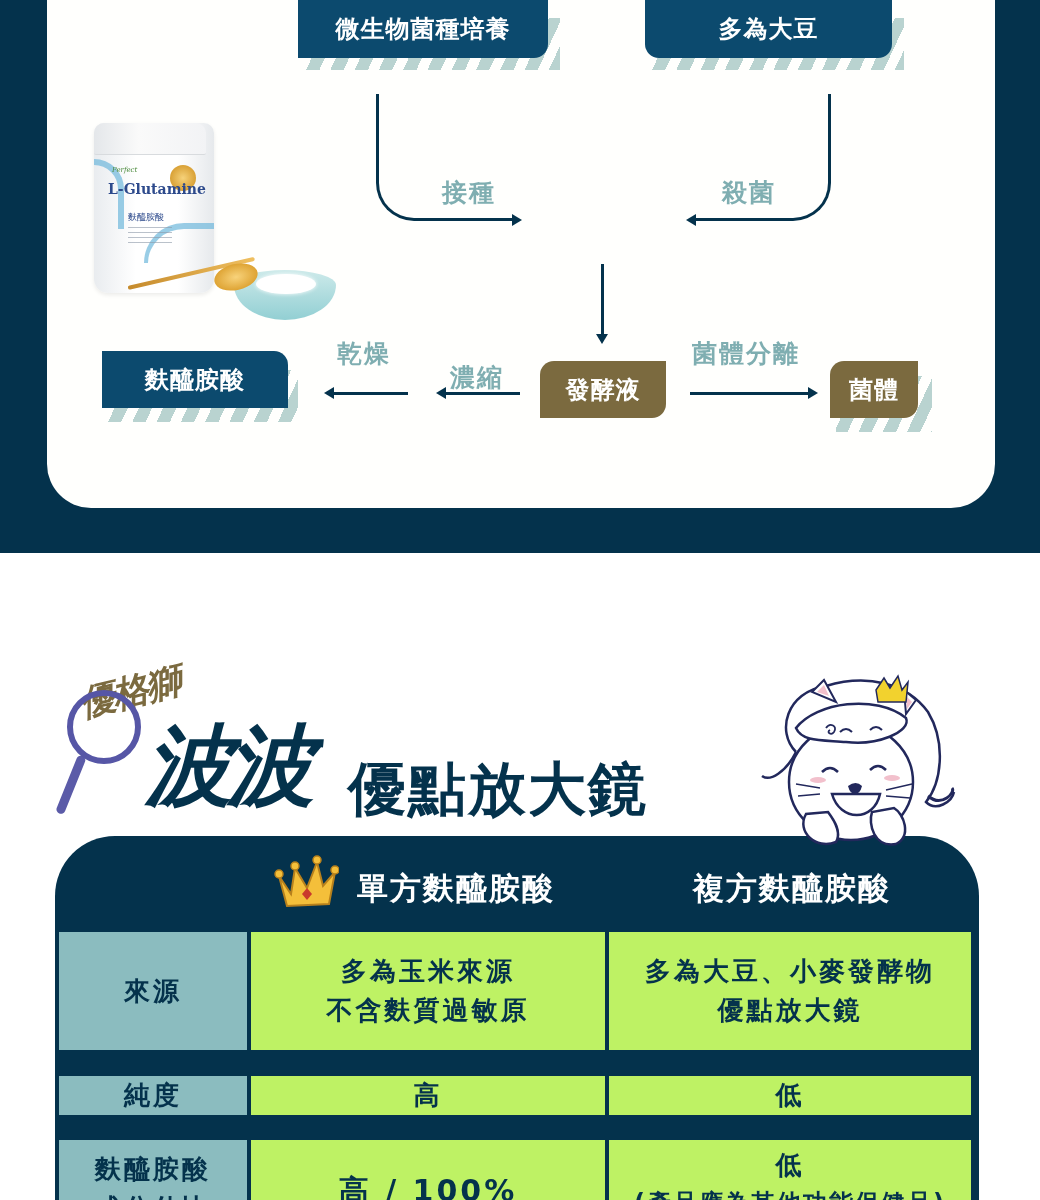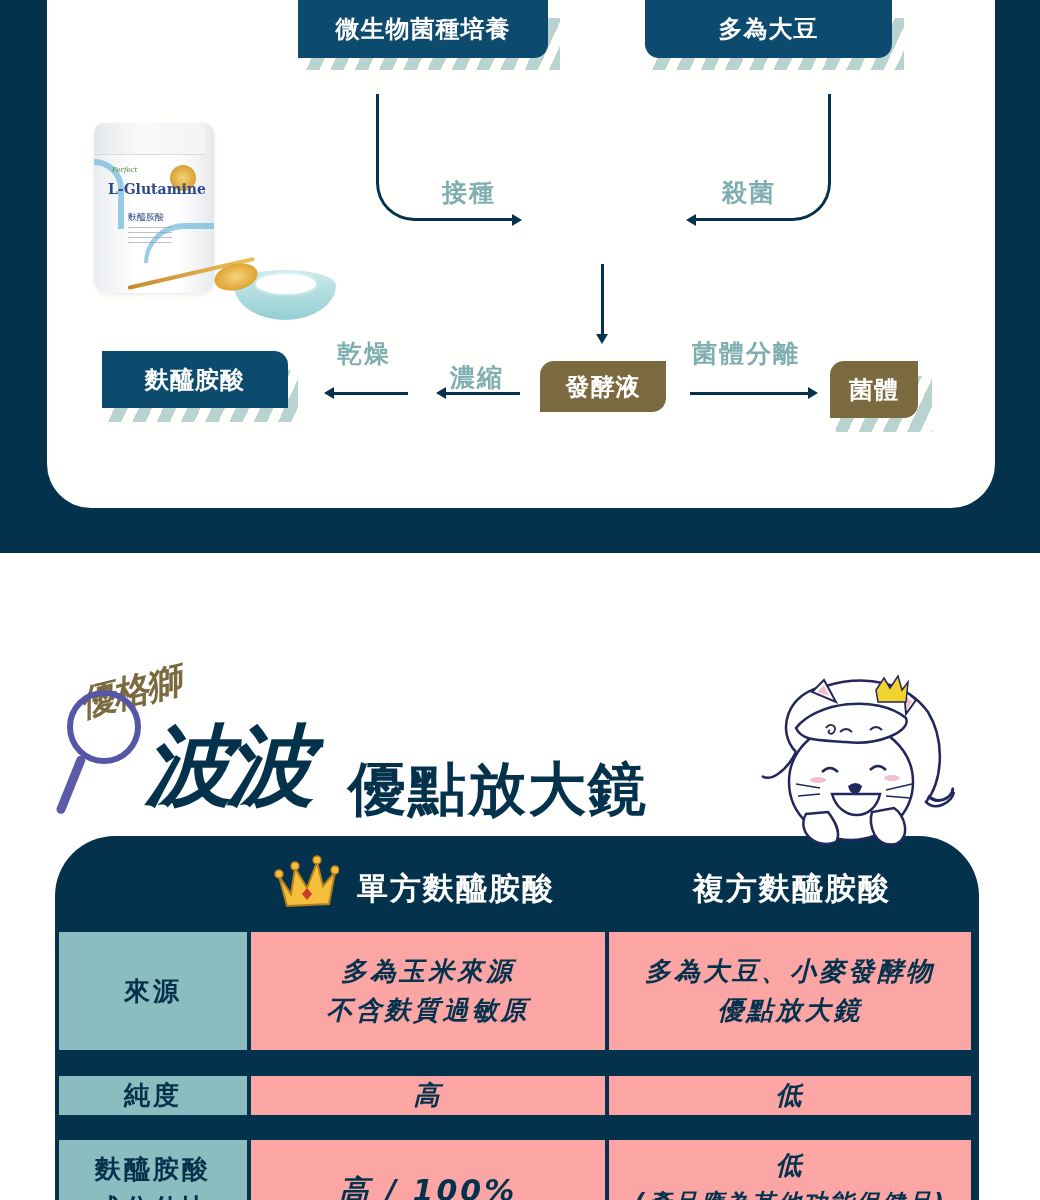--- a/index.html
+++ b/index.html
@@ -58,21 +58,21 @@
   .mascot { position: absolute; left: 756px; top: 672px; width: 200px; height: 186px; z-index: 4; }
 
   .table-wrap { position: absolute; left: 55px; top: 836px; width: 924px; height: 400px; background: #04324c; border-radius: 60px 60px 0 0; }
   .table-head-icon { position: absolute; left: 218px; top: 18px; width: 66px; height: 58px; }
   .th { position: absolute; top: 32px; color: #ffffff; font-weight: bold; font-size: 31px; letter-spacing: 2px; }
 
   .grid { position: absolute; left: 4px; top: 96px; width: 916px; }
   .row { position: absolute; left: 0; width: 916px; display: flex; }
   .cell { display: flex; flex-direction: column; align-items: center; justify-content: center; color: #04324c; font-weight: bold; font-size: 26px; letter-spacing: 3px; line-height: 1.5; text-align: center; }
   .cell.label { background: #8bbcbf; width: 188px; margin-right: 4px; }
-  .cell.val { background: #fca5a5; font-style: italic; }
+  .cell.val { background: #bef264; }
   .cell.v1 { width: 354px; margin-right: 4px; }
   .cell.v2 { width: 362px; }
   .cell .small { font-size: 24px; letter-spacing: 2px; }
 </style>
 </head>
 <body>
 
 <section class="flow-section">
   <div class="flow-card"></div>
 
@@ -91,21 +91,21 @@
   <div class="step-label" style="left:442px; top:176px;">接種</div>
 
   <div class="curve-r" style="left:694px; top:94px; width:137px; height:127px;"></div>
   <div class="arrow-l" style="left:686px; top:214px;"></div>
   <div class="step-label" style="left:722px; top:176px;">殺菌</div>
 
 
   <div class="line" style="left:601px; top:264px; width:3px; height:70px;"></div>
   <div class="arrow-d" style="left:596px; top:334px;"></div>
 
-  <div class="tag brown" style="left:540px; top:361px; width:126px; height:51px; border-radius:14px 0 14px 0;">
+  <div class="tag brown" style="left:540px; top:361px; width:126px; height:57px; border-radius:14px 0 14px 0;">
     <span>發酵液</span>
   </div>
 
   <div class="step-label" style="left:692px; top:337px;">菌體分離</div>
   <div class="line" style="left:690px; top:392px; width:120px; height:3px;"></div>
   <div class="arrow-r" style="left:808px; top:387px;"></div>
 
   <div class="stripes" style="left:836px; top:376px; width:96px; height:56px;"></div>
   <div class="tag brown" style="left:830px; top:361px; width:88px; height:57px; border-radius:14px 0 14px 0;">
     <span>菌體</span>

